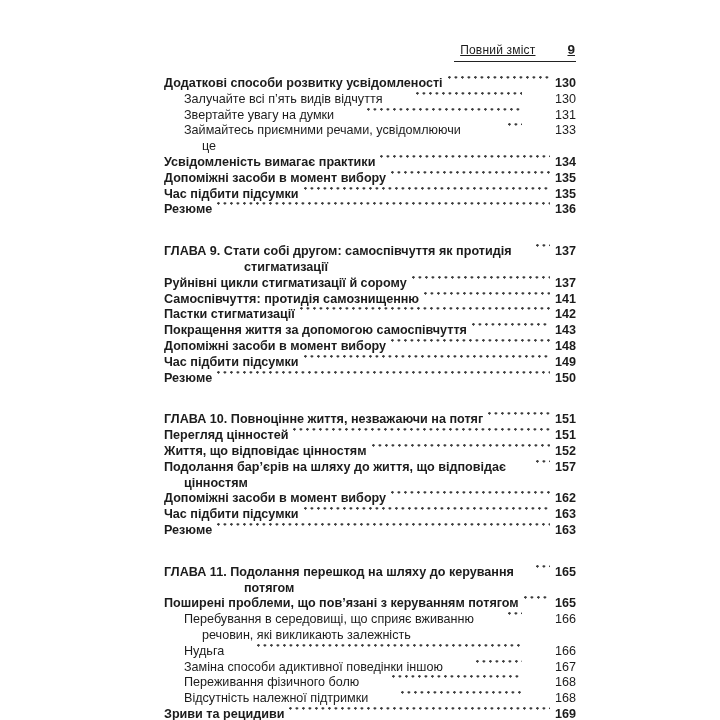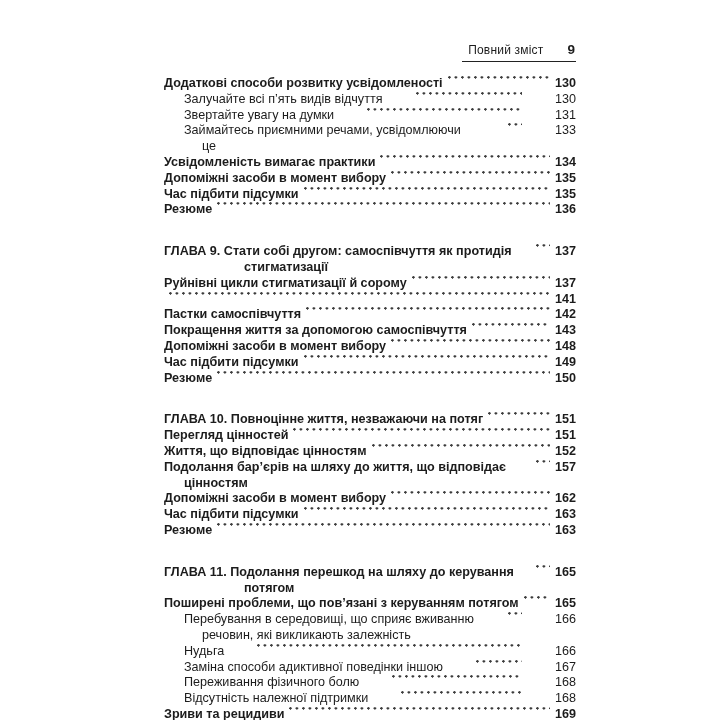--- a/index.html
+++ b/index.html
@@ -18,23 +18,24 @@
     box-sizing: border-box;
   }
   .header {
     display: flex;
     justify-content: flex-end;
     margin-bottom: 14px;
   }
   .header-inner {
     display: flex;
     align-items: flex-end;
-    gap: 24px;
+    gap: 32px;
     border-bottom: 1.4px solid #222222;
     padding: 0 1px 4px 6px;
+    text-decoration: underline;
   }
   .header-title { font-size: 12px; letter-spacing: 0.2px; }
   .header-page { font-size: 13.5px; font-weight: 700; }
 
   .toc { font-size: 12.6px; line-height: 15.8px; }
   .toc-row { display: flex; align-items: flex-start; }
   .toc-row.gap { margin-top: 26px; }
   .toc-row.bold { font-weight: 700; }
   .toc-title { flex: 0 1 auto; }
   .level-0 .toc-title { padding-left: 80px; text-indent: -80px; }
@@ -108,25 +109,26 @@
         <span class="toc-title">ГЛАВА 9. Стати собі другом: самоспівчуття як протидія стигматизації</span>
         <span class="toc-dots"></span>
         <span class="toc-page">137</span>
       </div>
       <div class="toc-row level-1 bold">
         <span class="toc-title">Руйнівні цикли стигматизації й сорому</span>
         <span class="toc-dots"></span>
         <span class="toc-page">137</span>
       </div>
       <div class="toc-row level-1 bold">
+        <span class="toc-title">Самоспівчуття: протидія самознищенню</span>
         <span class="toc-dots"></span>
         <span class="toc-page">141</span>
       </div>
       <div class="toc-row level-1 bold">
-        <span class="toc-title">Пастки самоспівчуття</span>
+        <span class="toc-title">Пастки стигматизації</span>
         <span class="toc-dots"></span>
         <span class="toc-page">142</span>
       </div>
       <div class="toc-row level-1 bold">
         <span class="toc-title">Покращення життя за допомогою самоспівчуття</span>
         <span class="toc-dots"></span>
         <span class="toc-page">143</span>
       </div>
       <div class="toc-row level-1 bold">
         <span class="toc-title">Допоміжні засоби в момент вибору</span>

